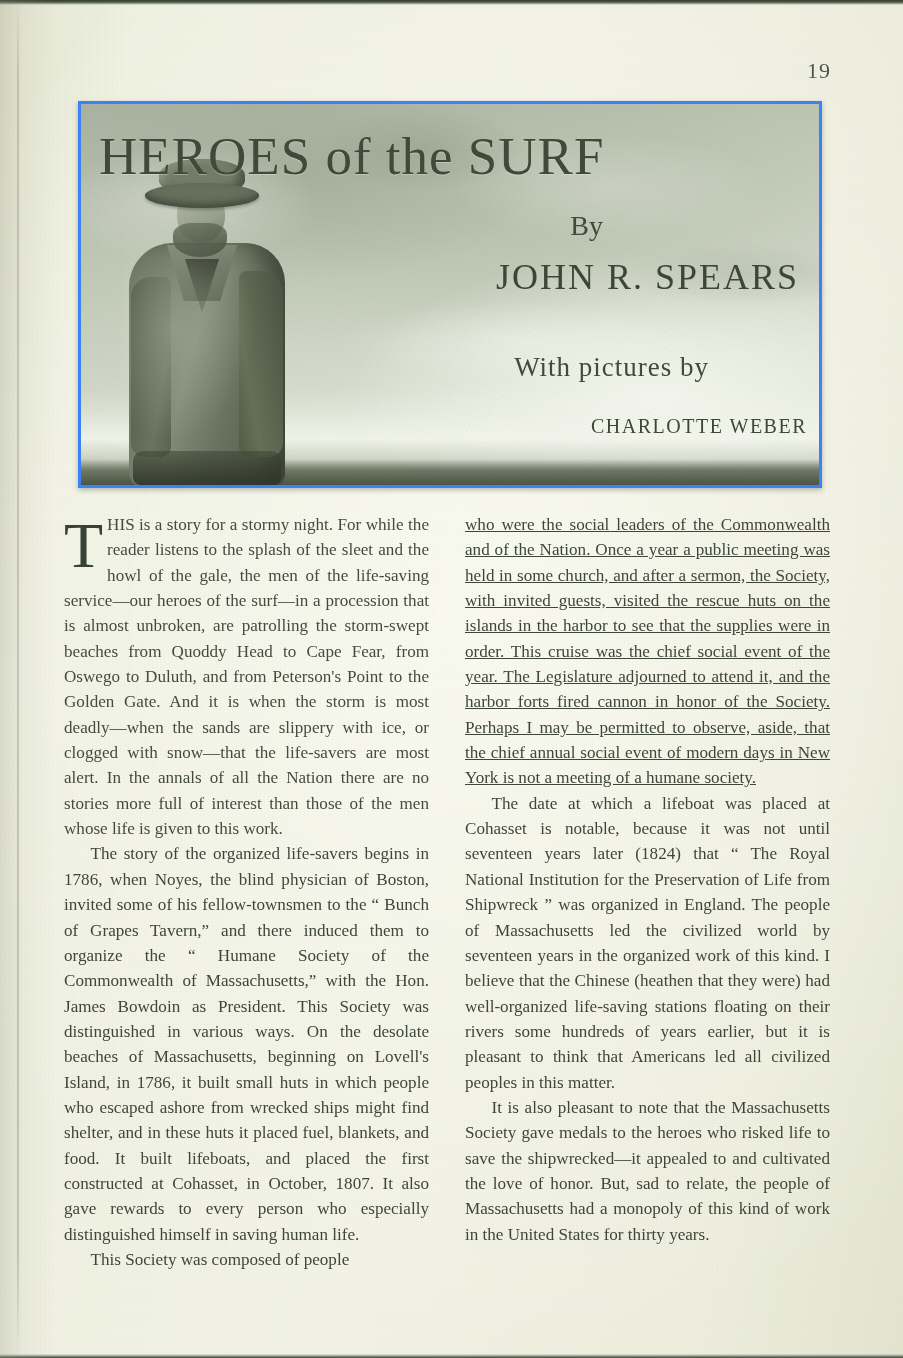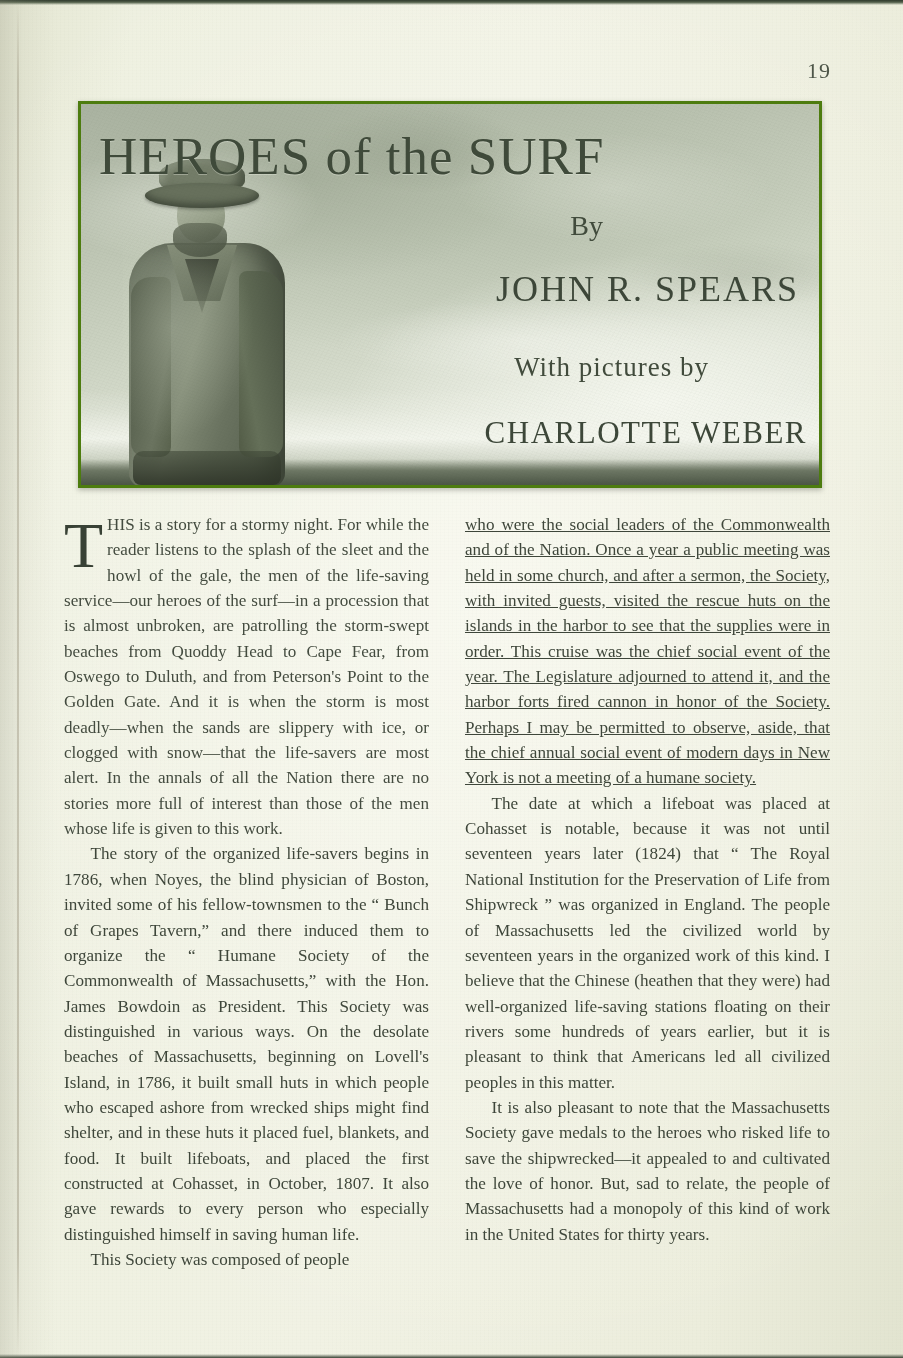--- a/index.html
+++ b/index.html
@@ -72,21 +72,21 @@
     color: #4d5548;
   }
 
   
   .plate {
     position: absolute;
     left: 78px;
     top: 101px;
     width: 744px;
     height: 387px;
-    border: 3px solid #4d7c0f;
+    border: 3px solid #3b82f6;
     box-sizing: border-box;
     overflow: hidden;
     box-shadow: 0 2px 5px rgba(60,66,54,.35);
     background: #c3cab8;
   }
   .plate-sky {
     position: absolute;
     inset: 0;
     background:
       radial-gradient(ellipse 60% 55% at 78% 78%, rgba(246,248,240,.92) 0%, rgba(246,248,240,0) 70%),
@@ -191,33 +191,33 @@
     letter-spacing: 1px;
     color: #3f4a3a;
     white-space: nowrap;
     text-shadow: 0 1px 0 rgba(240,244,232,.35);
   }
   .plate-byword {
     position: absolute; right: 216px; top: 106px;
     font-size: 28px; color: #414b3c;
   }
   .plate-author {
-    position: absolute; right: 20px; top: 164px;
+    position: absolute; right: 20px; top: 152px;
     font-size: 36px; letter-spacing: 2px; color: #3d4739;
     white-space: nowrap;
   }
   .plate-pic-by {
     position: absolute; right: 110px; top: 248px;
     font-size: 27px; letter-spacing: 1px; color: #414b3c;
     white-space: nowrap;
     text-align: center;
   }
   .plate-artist {
     position: absolute; right: 12px; top: 311px;
-    font-size: 31px; letter-spacing: 1.5px; color: #3d4739;
+    font-size: 20px; letter-spacing: 1.5px; color: #3d4739;
     white-space: nowrap;
   }
 
   
   .columns {
     position: absolute;
     left: 64px;
     top: 512px;
     width: 766px;
     display: flex;

